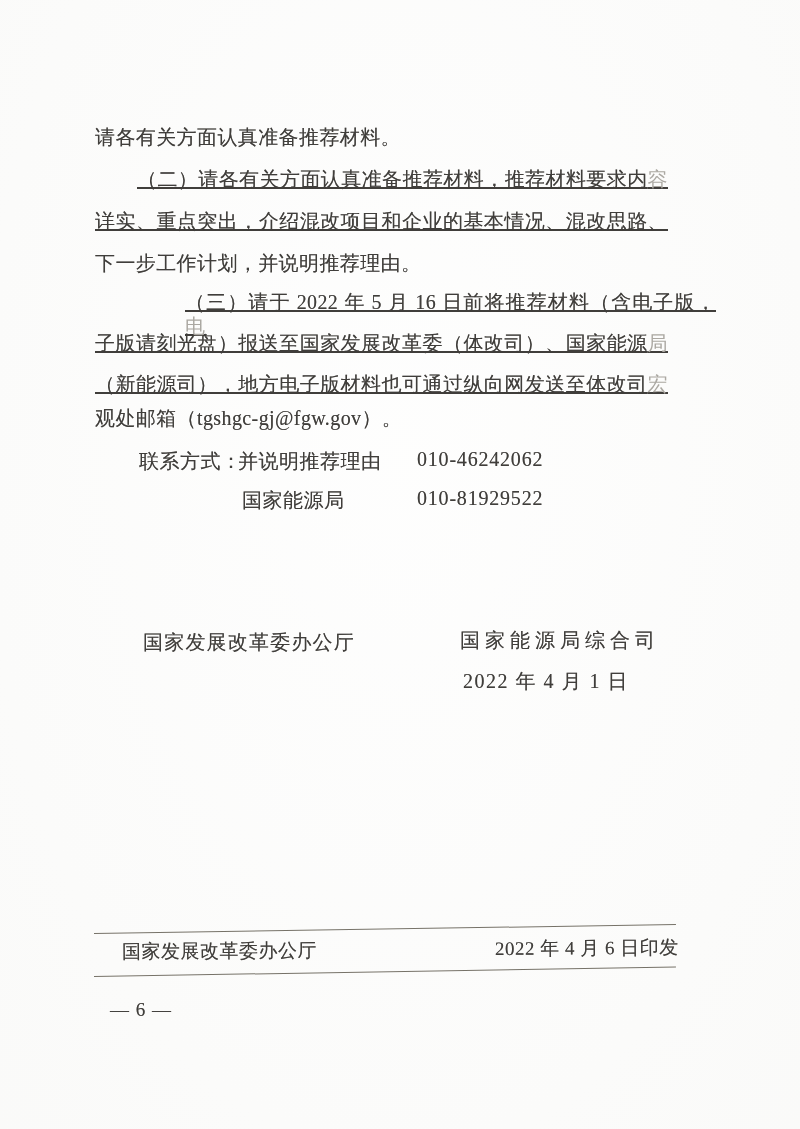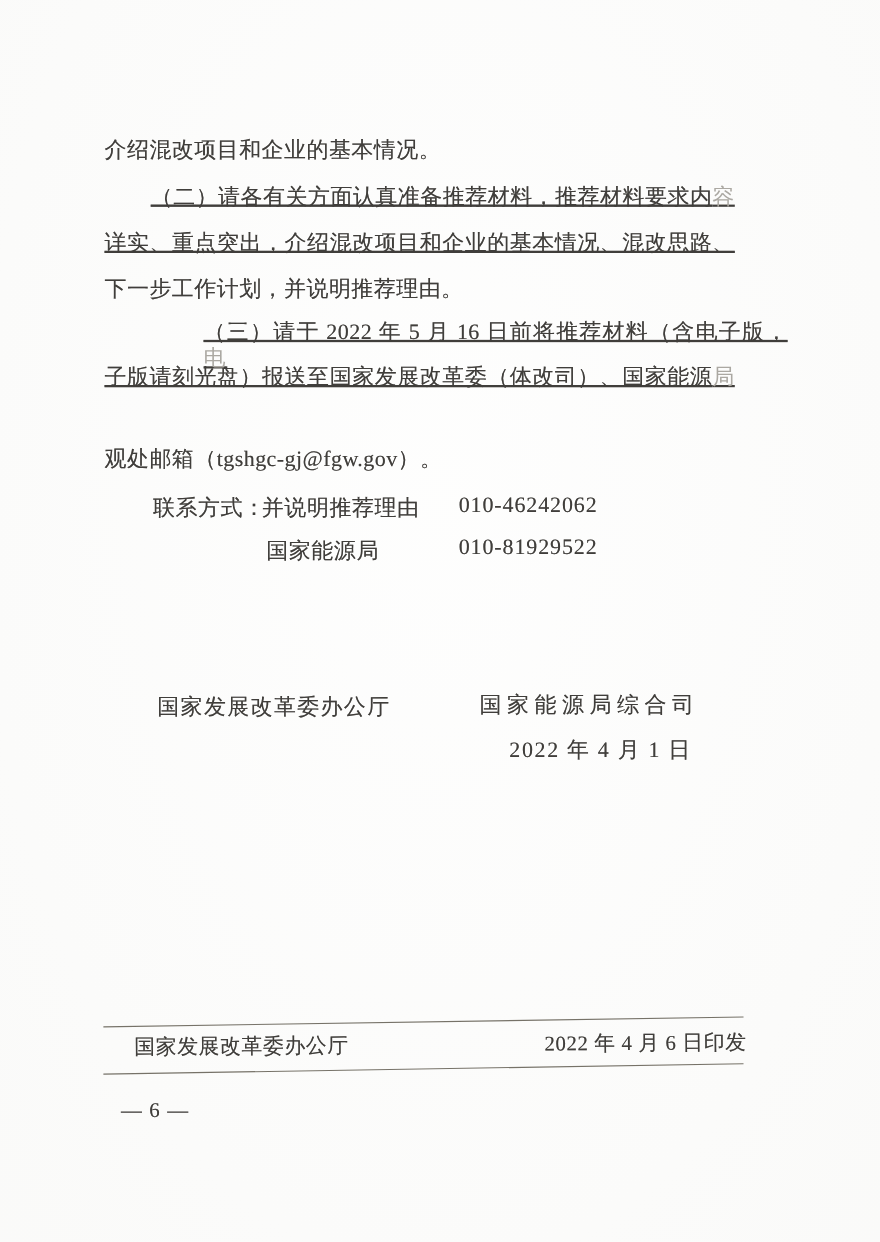--- a/index.html
+++ b/index.html
@@ -40,21 +40,21 @@
     position: absolute;
     font-size: 20px;
     color: var(--ink, #403e3b);
     letter-spacing: 0.5px;
     white-space: nowrap;
     text-shadow: 0 0 0.6px rgba(64,62,59,0.55);
   }
   .phone { letter-spacing: 0.8px; }
   
   .sig-left  { letter-spacing: 1.2px; }
-  .sig-right { letter-spacing: 5px; }
+  .sig-right { letter-spacing: 5px; margin-left: 24px; }
   .sig-date  { letter-spacing: 1.5px; }
   
   .rule {
     position: absolute;
     height: 0;
     border-top: 1.6px solid var(--rule, #767268);
     transform-origin: left center;
   }
   .rule-top    { left: 94px; top: 933px; width: 582px; transform: rotate(-0.88deg); }
   .rule-bottom { left: 94px; top: 976px; width: 582px; transform: rotate(-0.93deg); }
@@ -67,32 +67,33 @@
     font-size: 19px;
     letter-spacing: 1px;
     color: var(--ink, #45433f);
   }
 </style>
 </head>
 <body>
 
 <div class="page">
 
-  <div class="line" style="left:95px; top:125px;"><span>介绍混改项目和企业的基本情况。</span><span class="faded"></span></div>
+  <div class="line" style="left:95px; top:125px;"><span>请各有关方面认真准备推荐材料。</span><span class="faded"></span></div>
 
   <div class="line just" style="left:137px; top:167px; width:531px;"><span>（二）请各有关方面认真准备推荐材料，推荐材料要求内</span><span class="faded">容</span></div>
 
   <div class="line just" style="left:95px; top:209px; width:573px;"><span>详实、重点突出，介绍混改项目和企业的基本情况、混改思路、</span><span class="faded"></span></div>
 
   <div class="line" style="left:95px; top:251px;"><span>下一步工作计划，并说明推荐理由。</span><span class="faded"></span></div>
 
   <div class="line just" style="left:137px; top:290px; width:531px;margin-left:48px;"><span>（三）请于 2022 年 5 月 16 日前将推荐材料（含电子版，</span><span class="faded">电</span></div>
 
   <div class="line just" style="left:95px; top:331px; width:573px;"><span>子版请刻光盘）报送至国家发展改革委（体改司）、国家能源</span><span class="faded">局</span></div>
 
+  <div class="line just" style="left:95px; top:372px; width:573px;"><span>（新能源司），地方电子版材料也可通过纵向网发送至体改司</span><span class="faded">宏</span></div>
 
   <div class="line" style="left:95px; top:406px;"><span>观处邮箱（tgshgc-gj@fgw.gov）。</span><span class="faded"></span></div>
 
   <div>
     <span class="abs" style="left:139px; top:448px;">联系方式：</span>
     <span class="abs" style="left:238px; top:448px;">并说明推荐理由</span>
     <span class="abs phone" style="left:417px; top:448px;">010-46242062</span>
     <span class="abs" style="left:242px; top:487px;text-align:center;">国家能源局</span>
     <span class="abs phone" style="left:417px; top:487px;">010-81929522</span>
   </div>

